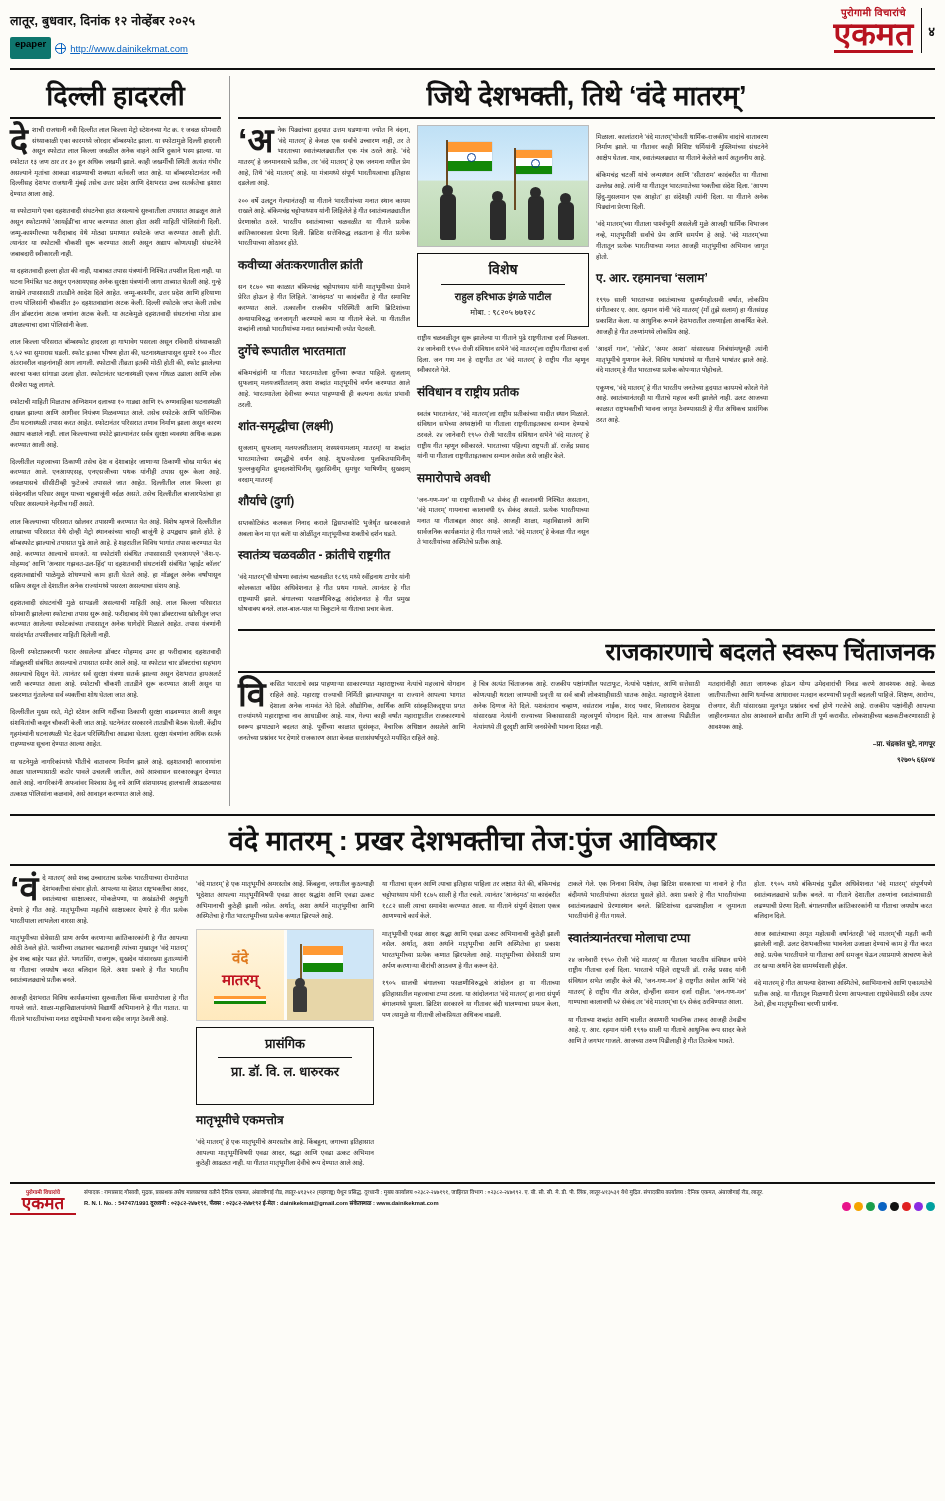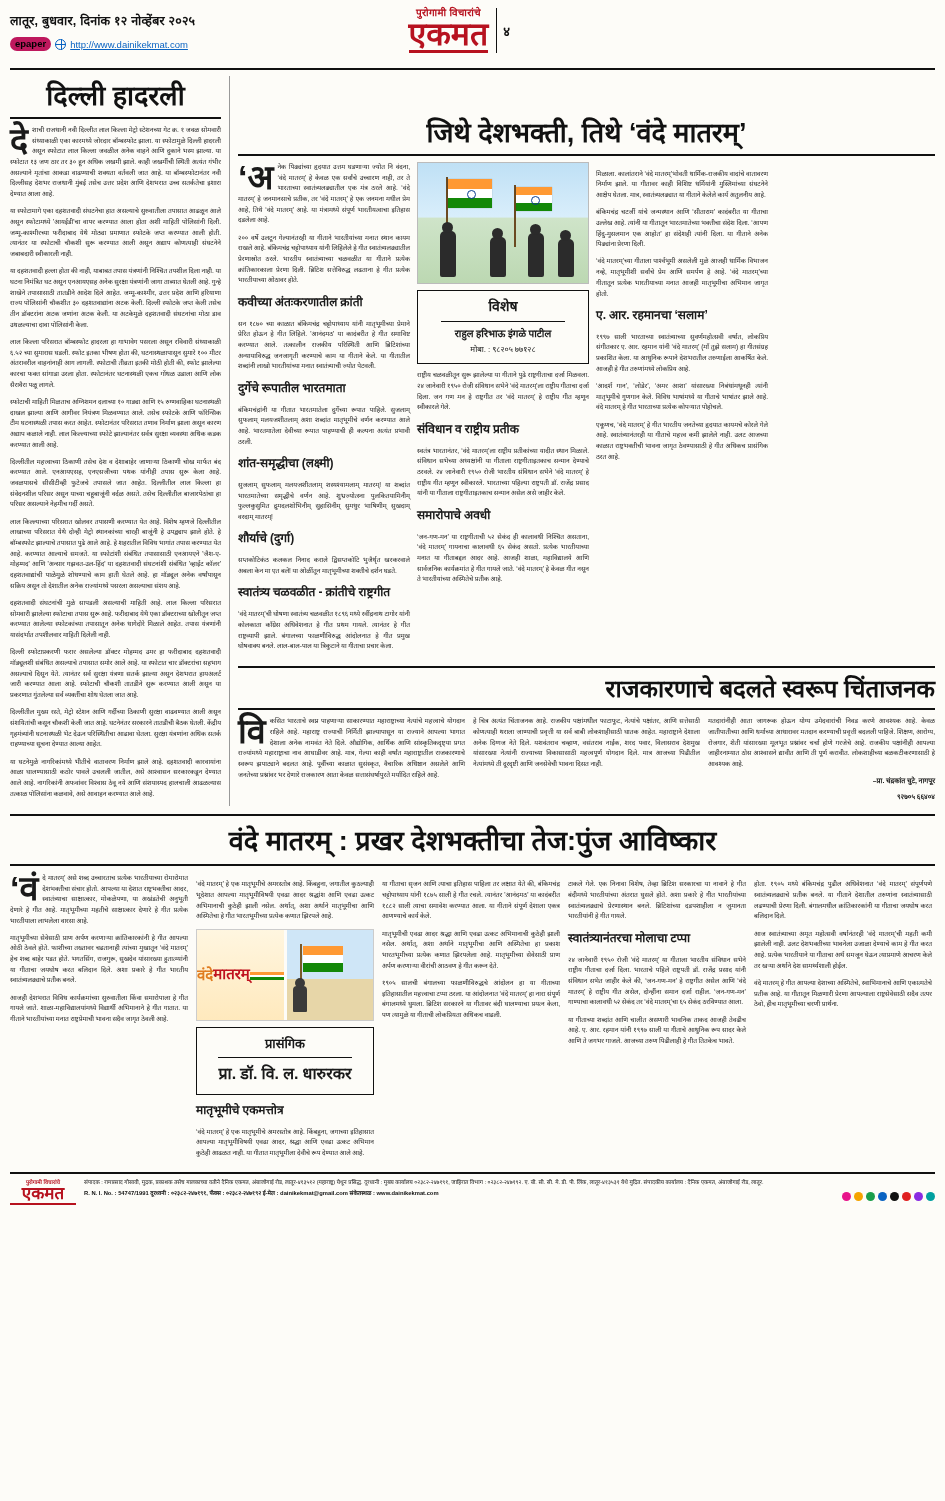--- a/index.html
+++ b/index.html
@@ -17,45 +17,46 @@
     width: 945px;
     height: 1501px;
     padding: 8px 10px 4px 10px;
     position: relative;
   }
 
   
   .masthead {
     display: flex;
     align-items: flex-start;
+    justify-content: space-between;
     border-bottom: 2px solid #111;
     padding-bottom: 4px;
     height: 62px;
   }
   .mh-left { width: 250px; padding-top: 4px; }
   .mh-dateline {
     font-size: 12.5px;
     font-weight: bold;
     color: #111;
     letter-spacing: .2px;
     white-space: nowrap;
   }
   .mh-epaper {
     margin-top: 8px;
     display: flex;
     align-items: center;
     gap: 4px;
     font-size: 9px;
   }
   .mh-epaper .epaper-badge {
-    background: #be185d;
+    background: #0f766e;
     color: #000;
     font-weight: bold;
-    padding: 1px 5px 2px 5px;
-    border-radius: 7px;
+    padding: 1px 5px 10px 5px;
+    border-radius: 2px;
     font-size: 9.5px;
   }
   .globe {
     width: 11px; height: 11px; border-radius: 50%;
     border: 1.2px solid #0a63c2;
     position: relative; display:inline-block;
   }
   .globe:before {
     content:""; position:absolute; left:50%; top:-1px; width:0; height:11px;
     border-left:1.2px solid #0a63c2;
@@ -103,21 +104,21 @@
   .page-no {
     font-size: 13px; font-weight: bold;
     border-left: 1px solid #111;
     padding-left: 6px; margin-left: 2px;
     align-self: stretch; display:flex; align-items:center;
   }
 
   
   .top-region { display: flex; gap: 8px; margin-top: 6px; }
   .col-left { width: 300px; border-right: 1px solid #999; padding-right: 8px; }
-  .col-right { flex: 1; margin-top: 37px; }
+  .col-right { flex: 1; }
 
   .head-dilli {
     text-align: center;
     font-size: 27px;
     font-weight: bold;
     border-bottom: 2px solid #111;
     padding-bottom: 4px;
     margin-bottom: 6px;
   }
   .head-vande {
@@ -230,47 +231,47 @@
   }
   .bottom-grid { display:flex; gap: 8px; }
   .bcol { width: 178px; font-size: 6.6px; }
 
   .vm-art {
     width: 100%; height: 92px; display:flex; gap:3px;
     border:1px solid #ccc; overflow:hidden;
   }
   .vm-left {
     flex:1; background: linear-gradient(180deg,#fff6e0,#ffe9bd);
-    display:flex; flex-direction:row; align-items:center; justify-content:center;
+    display:flex; flex-direction:column; align-items:center; justify-content:center;
   }
   .vm-left .vm-t1 { font-size:15px; font-weight:bold; color:#e07b1f; }
   .vm-left .vm-t2 { font-size:15px; font-weight:bold; color:#c0121f; margin-top:-2px;}
   .vm-left .vm-bar { width:60%; height:8px; margin-top:3px;
     background:linear-gradient(180deg,#ff9933 0 33%,#fff 33% 66%,#138808 66% 100%); }
   .vm-right {
     flex:1; background: linear-gradient(180deg,#cfe6f7 0 55%, #e7d6a8 55% 100%);
     position:relative;
   }
   .vm-right .vm-flag {
     position:absolute; left:16px; top:16px; width:40px; height:26px;
     background:linear-gradient(180deg,#ff9933 0 33%,#ffffff 33% 66%,#138808 66% 100%);
   }
   .vm-right .vm-pole { position:absolute; left:13px; top:14px; width:2px; height:50px; background:#7a5a2a;}
   .vm-right .vm-person{ position:absolute; left:6px; bottom:8px; width:14px; height:26px; background:#3a3a3a; border-radius:4px 4px 1px 1px;}
   .vm-right .vm-person:after{content:"";position:absolute;top:-8px;left:2px;width:10px;height:10px;border-radius:50%;background:#3a3a3a;}
 
   .boxcap2 {
     border: 1.2px solid #111;
     margin: 6px 0;
-    padding: 5px 5px 7px 5px;
+    padding: 5px 5px 22px 5px;
     text-align:center;
   }
   .boxcap2 .label { font-size: 13px; font-weight: bold; }
   .boxcap2 .rule { height:1px;background:#111;margin:3px 16px;}
-  .boxcap2 .author { font-size: 16px; font-weight: bold; }
+  .boxcap2 .author { font-size: 13px; font-weight: bold; }
 
   
   .footer {
     border-top: 2px solid #111;
     margin-top: 7px;
     padding-top: 4px;
     display:flex; align-items:flex-start; gap:8px;
   }
   .footer-logo { width:66px; text-align:center; }
   .footer-logo .ftag { font-size:5.5px; color:#b7121f; font-weight:bold;}

